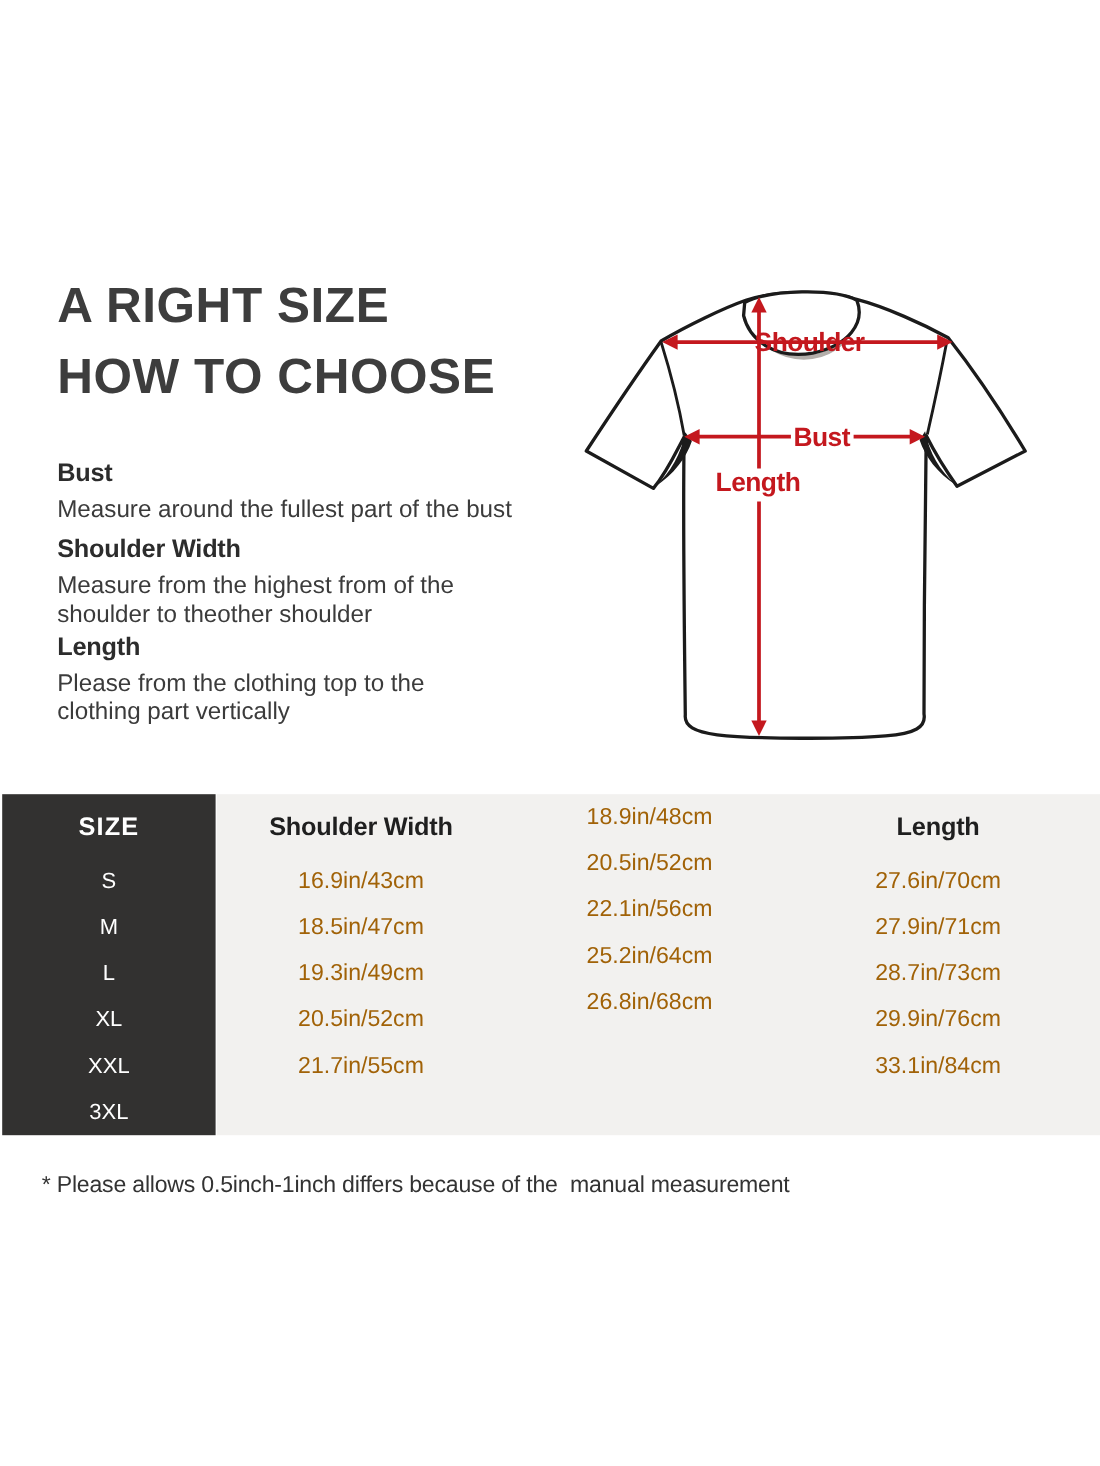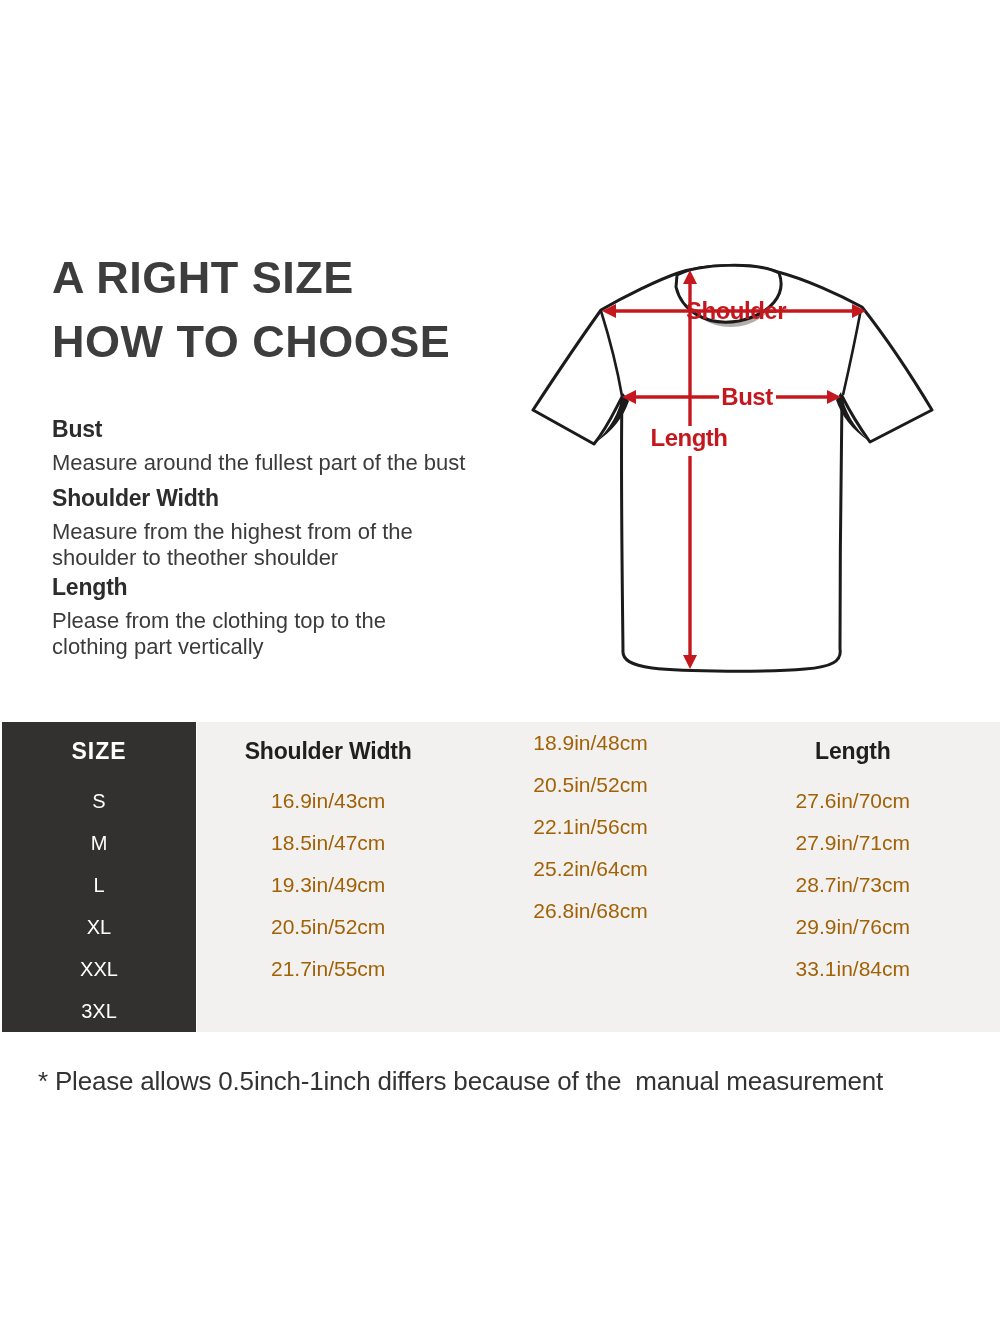--- a/index.html
+++ b/index.html
@@ -60,21 +60,21 @@
   .table-right {
     position:absolute; left:197px; top:0; right:0; height:310px;
     background:#f2f1ef;
     display:flex; padding-right:16px;
   }
   .table-right .col { flex:1; }
 
   
   .note {
     position:absolute; left:38px; top:1066px;
-    font-size:26px; color:#333333; letter-spacing:-0.2px;
+    font-size:21px; color:#333333; letter-spacing:-0.2px;
     white-space:pre;
   }
 </style>
 </head>
 <body>
 
 <div class="page">
 
   <h1 class="title">
     <span class="tline">A RIGHT SIZE</span>

